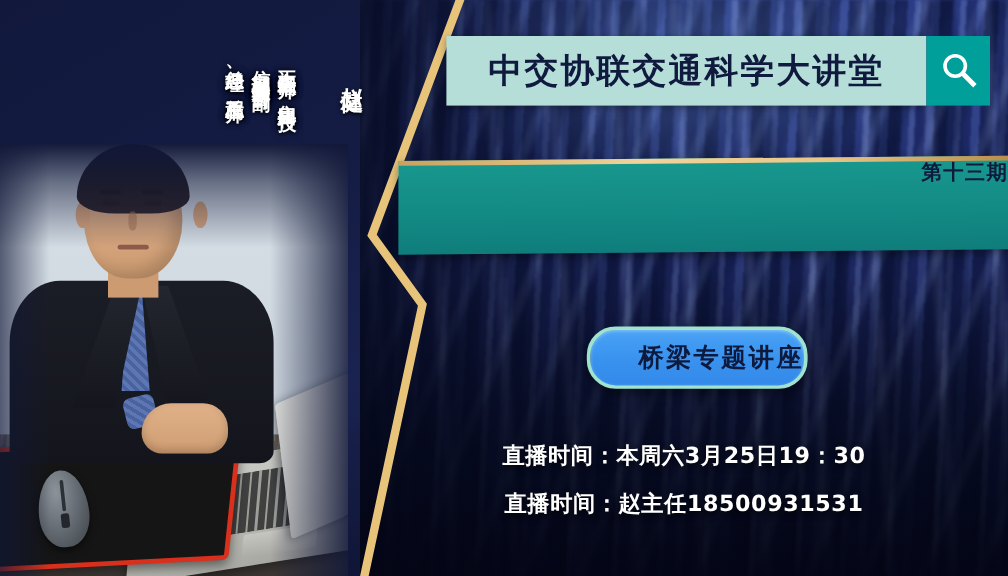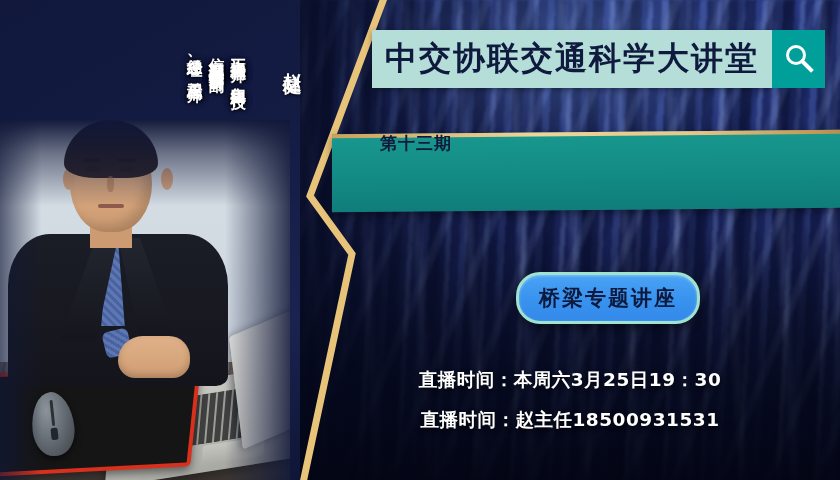--- a/index.html
+++ b/index.html
@@ -236,21 +236,21 @@
 
   
   .title-banner{
     position:absolute;left:372px;top:30px;width:400px;height:58px;
     background:#b5ded9;
     display:flex;align-items:center;justify-content:center;
     box-shadow:0 2px 6px rgba(0,0,0,.35);
     z-index:8;
   }
   .title-banner .txt{
-    color:#101a3e;font-size:32px;font-weight:700;letter-spacing:2px;
+    color:#101a3e;font-size:28px;font-weight:700;letter-spacing:2px;
     white-space:nowrap;
     font-family:"DejaVu Sans","Liberation Sans",sans-serif;
   }
   .search-box{
     position:absolute;left:772px;top:30px;width:53px;height:58px;
     background:#009f9a;
     display:flex;align-items:center;justify-content:center;
     z-index:9;
   }
   .search-box svg{display:block;}
@@ -262,42 +262,42 @@
     z-index:8;
     box-shadow:0 3px 8px rgba(0,0,0,.4);
     transform:skewY(-0.5deg);
   }
   .subtitle-topline{
     position:absolute;left:0;right:0;top:0;height:4px;
     background:linear-gradient(90deg,#caa15c,#f0d49a 40%,#e8c789 70%,#b98f4d);
   }
   .sub-inner{
     position:absolute;inset:0;transform:skewY(0.5deg);
-    display:flex;flex-direction:column;justify-content:space-between;
+    display:flex;flex-direction:row;justify-content:flex-end;
     padding-left:14px;
   }
   .sub-issue{
     color:#0f1a3c;font-size:17px;font-weight:700;letter-spacing:1px;
     margin-left:34px;margin-bottom:2px;
     font-family:"DejaVu Sans","Liberation Sans",sans-serif;
   }
   .sub-title{
     color:#0c1738;font-size:22.5px;font-weight:700;letter-spacing:0px;
     white-space:nowrap;
     font-family:"DejaVu Sans","Liberation Sans",sans-serif;
   }
 
   
   .badge{
-    position:absolute;left:516px;top:272px;width:178px;height:46px;
+    position:absolute;left:489px;top:272px;width:178px;height:46px;
     border-radius:24px;
     background:linear-gradient(180deg,#4aa3f5 0%,#3a93ef 50%,#3389ea 100%);
     border:3px solid #9fe3cf;
     box-shadow:0 4px 10px rgba(0,0,0,.45), inset 0 1px 3px rgba(255,255,255,.35);
-    display:flex;align-items:center;justify-content:center;
+    display:flex;align-items:center;justify-content:flex-end;
     z-index:8;
   }
   .badge .txt{
     color:#0d1a3e;font-size:21px;font-weight:700;letter-spacing:2px;
     white-space:nowrap;
     font-family:"DejaVu Sans","Liberation Sans",sans-serif;
   }
 
   
   .info{

